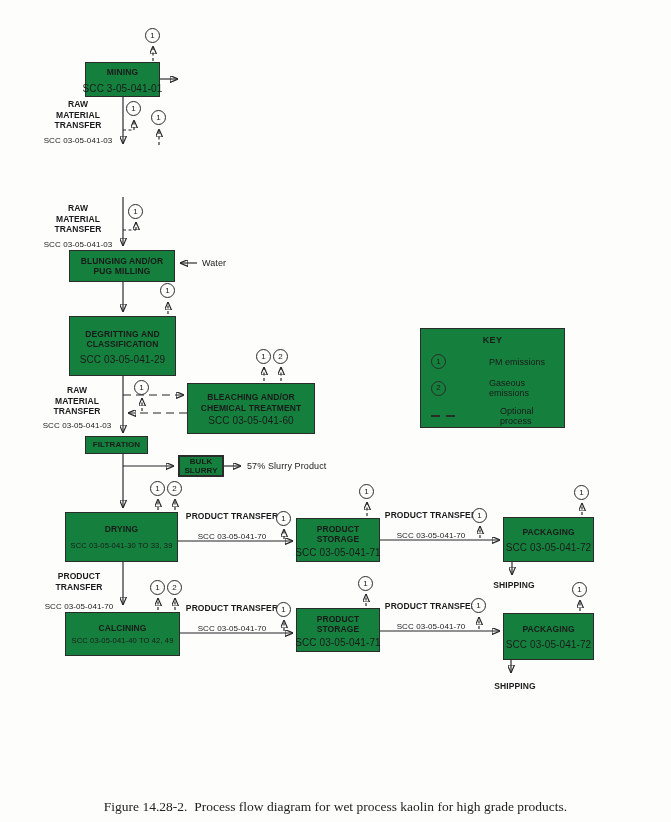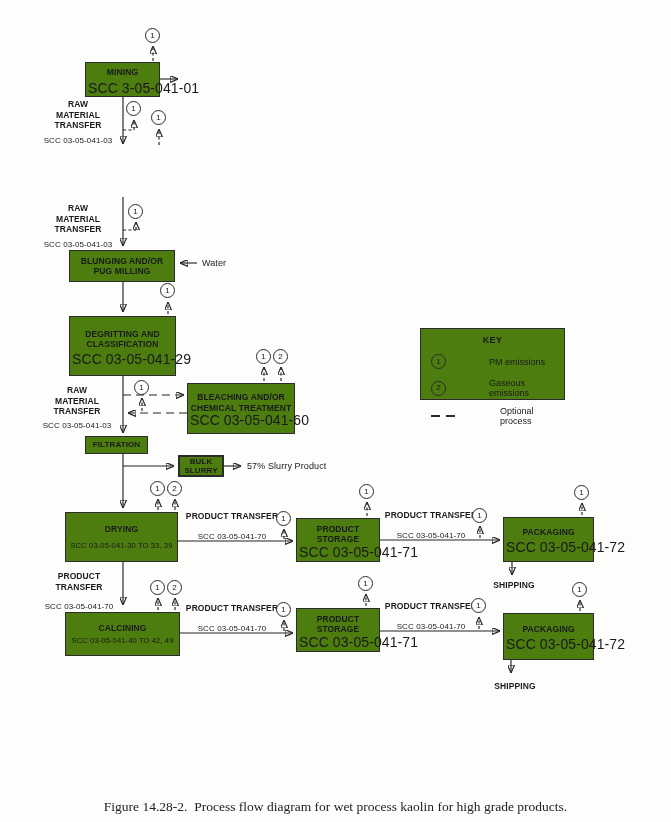--- a/index.html
+++ b/index.html
@@ -8,26 +8,26 @@
     position:relative; width:671px; height:822px;
     background:#fdfdfc; overflow:hidden;
     font-family:"Liberation Sans", sans-serif; color:#1a1a1a;
   }
   #lines { position:absolute; left:0; top:0; width:671px; height:822px; pointer-events:none; }
   #lines path { fill:none; stroke:#252525; stroke-width:1.15; }
   #lines .dl path { stroke-dasharray:8 5; }
   #lines .el path { stroke-dasharray:3 2.5; }
   #lines .cn path { stroke-dasharray:3 2.5; }
   .box {
-    position:absolute; border:1.4px solid #2b2b2b; background:#4d7c0f;
-    display:flex; flex-direction:column; justify-content:center;
+    position:absolute; border:1.4px solid #2b2b2b; background:#15803d;
+    display:flex; flex-direction:column; align-items:center; justify-content:center;
     text-align:center; gap:3px; padding:2px; z-index:2;
   }
   .bt { font-size:8.5px; font-weight:bold; line-height:10.5px; letter-spacing:.1px; }
-  .bs { font-size:14px; font-weight:normal; line-height:9px; white-space:nowrap; letter-spacing:.1px; }
+  .bs { font-size:10px; font-weight:normal; line-height:9px; white-space:nowrap; letter-spacing:.1px; }
   .circ {
     position:absolute; width:15px; height:15px; border:1.2px solid #2b2b2b; border-radius:50%;
     background:#fdfdfc; font-size:8px; line-height:1;
     display:flex; align-items:center; justify-content:center; z-index:3;
   }
   .lbl { position:absolute; text-align:center; font-size:8.5px; font-weight:bold; line-height:10.5px; letter-spacing:.1px; z-index:2; }
   .lbl .scc { display:block; font-size:8px; font-weight:normal; white-space:nowrap; margin-top:10px; }
   .lbl-n { font-weight:normal; font-size:9px; white-space:nowrap; text-align:left; }
   .lblw { display:block; margin:0 auto; }
   
@@ -121,21 +121,21 @@
 
   <div class="box" style="left:69px;top:250px;width:106px;height:32px">
     <span class="bt lblw" style="width:100px">BLUNGING AND/OR PUG MILLING</span>
   </div>
 
   <div class="box" style="left:69px;top:316px;width:107px;height:60px;gap:5px">
     <span class="bt">DEGRITTING AND CLASSIFICATION</span>
     <span class="bs">SCC 03-05-041-29</span>
   </div>
 
-  <div class="box" style="left:187px;top:383px;width:108px;height:51px;gap:3px">
+  <div class="box" style="left:187px;top:383px;width:128px;height:51px;gap:3px">
     <span class="bt">BLEACHING AND/OR CHEMICAL TREATMENT</span>
     <span class="bs">SCC 03-05-041-60</span>
   </div>
 
   <div class="box" style="left:85px;top:436px;width:63px;height:18px;padding:1px">
     <span class="bt" style="font-size:8px">FILTRATION</span>
   </div>
 
   <div class="box" style="left:178px;top:455px;width:46px;height:22px;border-width:2px;padding:0">
     <span class="bt lblw" style="width:36px;font-size:8px;line-height:9px">BULK SLURRY</span>
@@ -164,21 +164,21 @@
   <div class="box" style="left:296px;top:608px;width:84px;height:44px;gap:3px">
     <span class="bt lblw" style="width:52px">PRODUCT STORAGE</span>
     <span class="bs">SCC 03-05-041-71</span>
   </div>
 
   <div class="box" style="left:503px;top:613px;width:91px;height:47px;gap:5px">
     <span class="bt">PACKAGING</span>
     <span class="bs">SCC 03-05-041-72</span>
   </div>
 
-  <div class="box key" style="left:420px;top:328px;width:145px;height:72px">
+  <div class="box key" style="left:420px;top:328px;width:145px;height:100px">
     <div class="key-title">KEY</div>
     <div class="key-row">
       <span class="circ-inline">1</span>
       <span class="key-lbl">PM emissions</span>
     </div>
     <div class="key-row">
       <span class="circ-inline">2</span>
       <span class="key-lbl">Gaseous emissions</span>
     </div>
     <div class="key-row" style="margin-top:8px">

